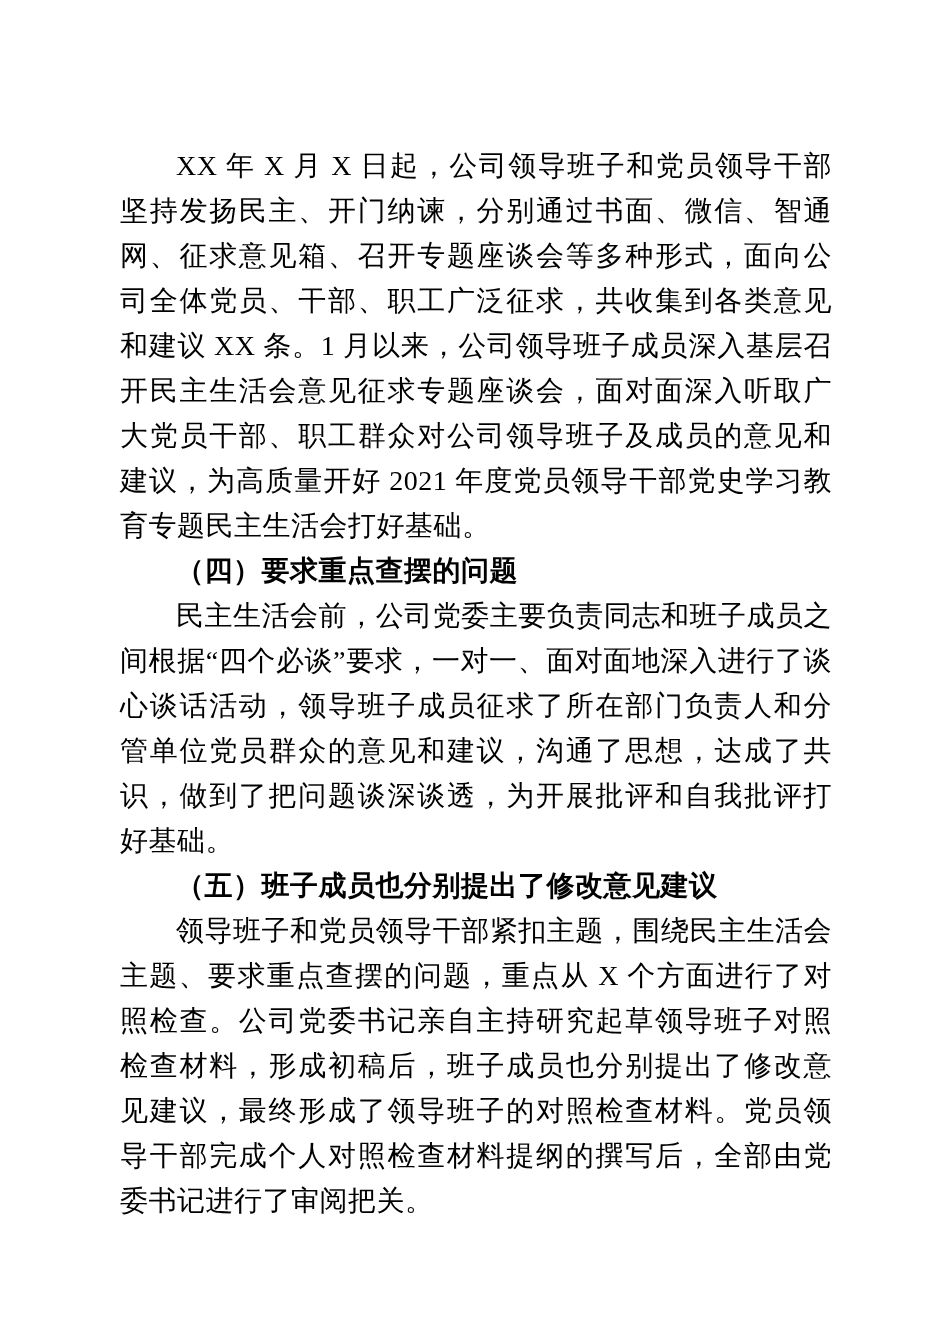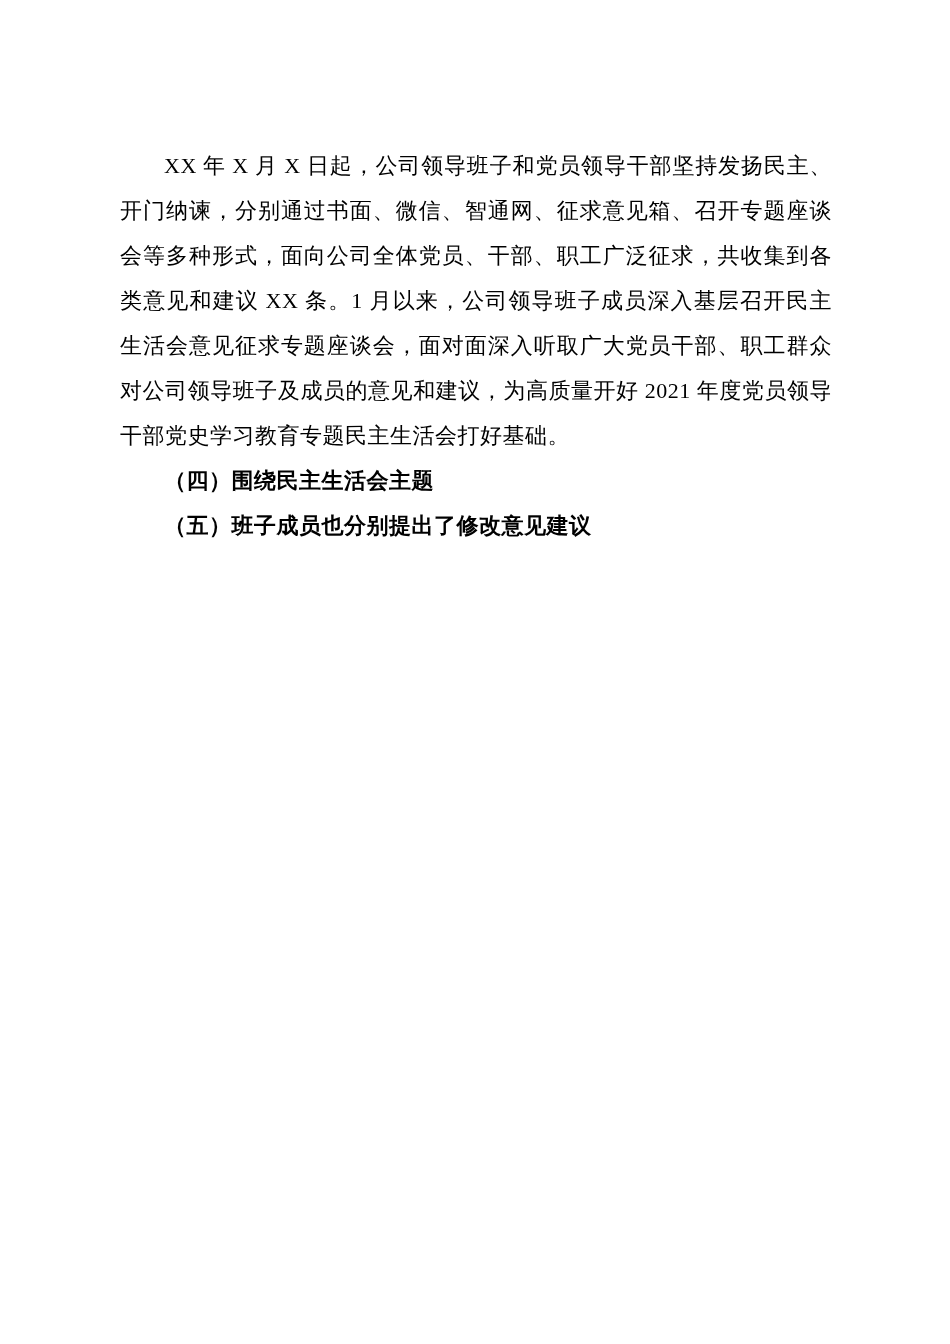--- a/index.html
+++ b/index.html
@@ -16,35 +16,37 @@
     margin: 0 auto;
     background: #ffffff;
     overflow: hidden;
   }
   .content {
     position: absolute;
     top: 143px;
     left: 120px;
     width: 712px;
     color: #000000;
-    font-size: 22px;
+    font-size: 28px;
     line-height: 45px;
     text-align: justify;
     letter-spacing: 0.5px;
   }
   .para {
     text-indent: 2em;
   }
   .heading {
     text-indent: 2em;
     font-weight: bold;
   }
 </style>
 </head>
 <body>
 
 <div class="page">
   <div class="content">
     <p class="para">XX 年 X 月 X 日起，公司领导班子和党员领导干部坚持发扬民主、开门纳谏，分别通过书面、微信、智通网、征求意见箱、召开专题座谈会等多种形式，面向公司全体党员、干部、职工广泛征求，共收集到各类意见和建议 XX 条。1 月以来，公司领导班子成员深入基层召开民主生活会意见征求专题座谈会，面对面深入听取广大党员干部、职工群众对公司领导班子及成员的意见和建议，为高质量开好 2021 年度党员领导干部党史学习教育专题民主生活会打好基础。</p>
-    <p class="heading">（四）围绕民主生活会主题</p>
+    <p class="heading">（四）要求重点查摆的问题</p>
+    <p class="para">民主生活会前，公司党委主要负责同志和班子成员之间根据“四个必谈”要求，一对一、面对面地深入进行了谈心谈话活动，领导班子成员征求了所在部门负责人和分管单位党员群众的意见和建议，沟通了思想，达成了共识，做到了把问题谈深谈透，为开展批评和自我批评打好基础。</p>
     <p class="heading">（五）班子成员也分别提出了修改意见建议</p>
+    <p class="para">领导班子和党员领导干部紧扣主题，围绕民主生活会主题、要求重点查摆的问题，重点从 X 个方面进行了对照检查。公司党委书记亲自主持研究起草领导班子对照检查材料，形成初稿后，班子成员也分别提出了修改意见建议，最终形成了领导班子的对照检查材料。党员领导干部完成个人对照检查材料提纲的撰写后，全部由党委书记进行了审阅把关。</p>
   </div>
 </div>
 
 </body></html>

